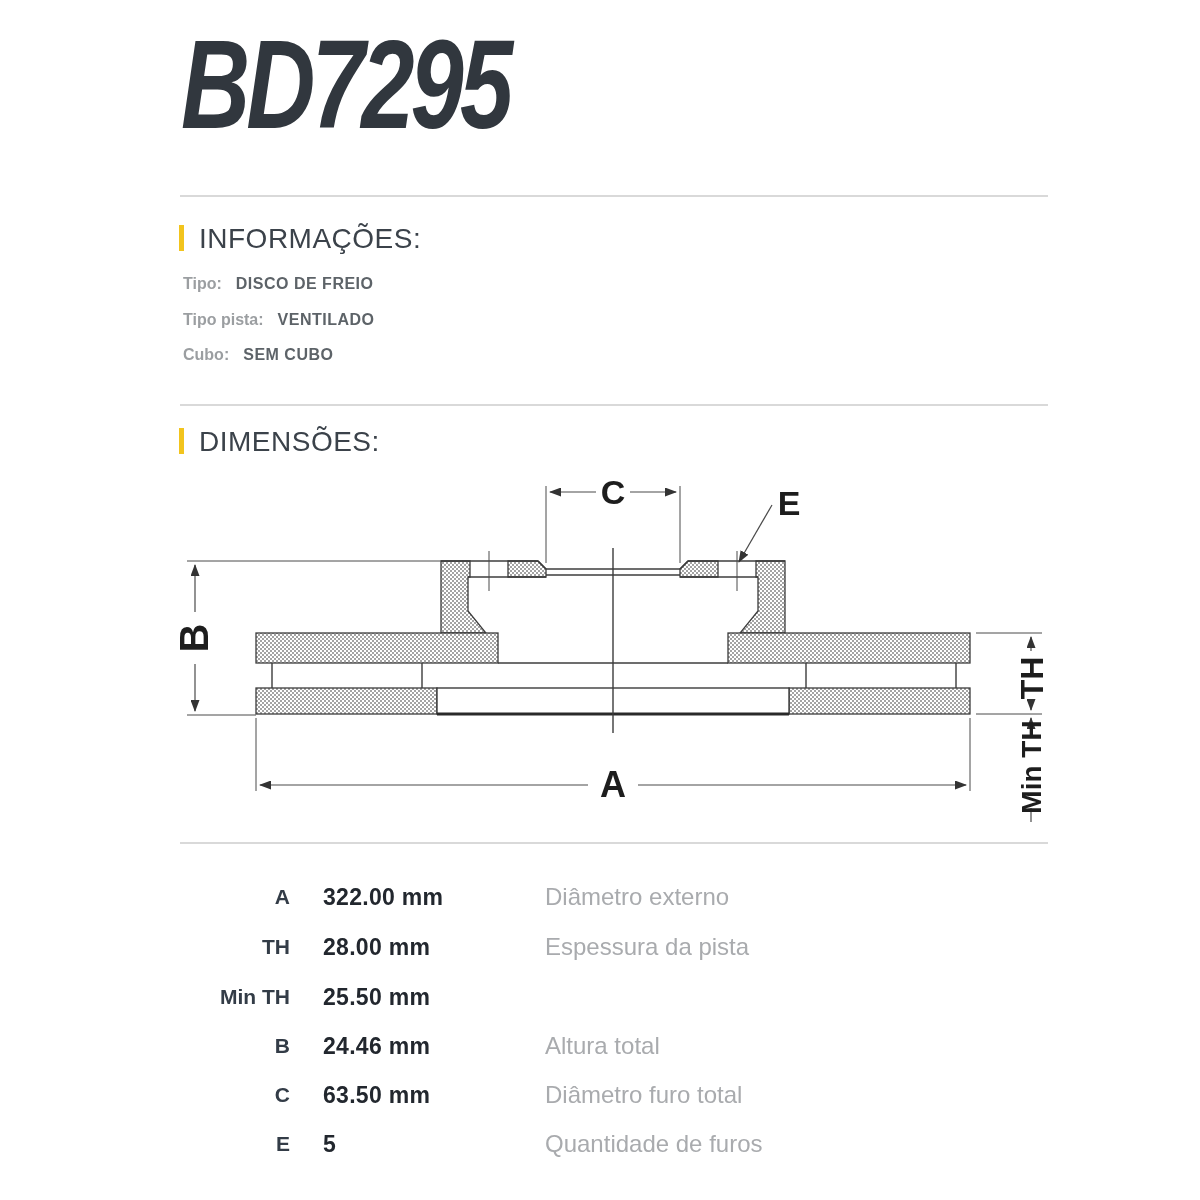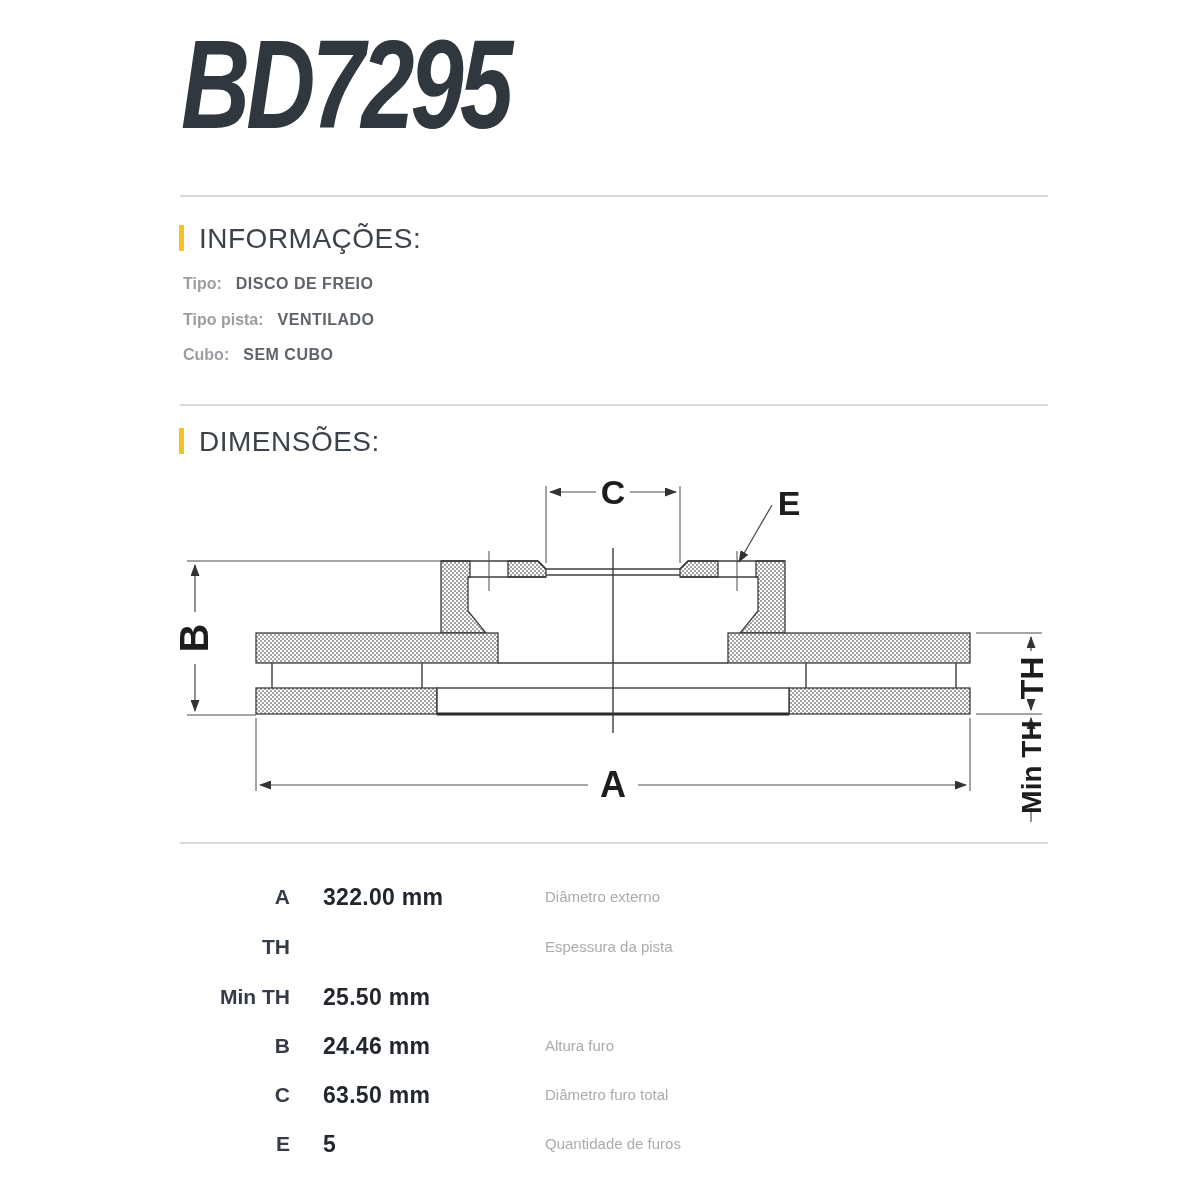--- a/index.html
+++ b/index.html
@@ -32,21 +32,21 @@
 
   
   .trow{left:180px;width:700px;height:30px;line-height:30px;white-space:nowrap;}
   .trow0{top:882px;} .trow1{top:932px;} .trow2{top:982px;}
   .trow3{top:1031px;} .trow4{top:1080px;} .trow5{top:1129px;}
   .dim-col{position:absolute;left:0px;width:110px;text-align:right;
            font-size:21px;font-weight:bold;color:#333c47;}
   .val-col{position:absolute;left:143px;width:210px;text-align:left;
            font-size:23px;font-weight:bold;color:#22272e;letter-spacing:0.3px;}
   .desc-col{position:absolute;left:365px;width:340px;text-align:left;
-            font-size:15px;color:#a9abae;}
+            font-size:24px;color:#a9abae;}
 
   svg text{font-family:"Liberation Sans",sans-serif;font-weight:bold;fill:#1d1d1d;}
   .geo{stroke:#3c3c3c;stroke-width:1.4;fill:none;}
   .geo-thick{stroke:#2a2a2a;stroke-width:3;fill:none;}
   .thin{stroke:#4a4a4a;stroke-width:1;fill:none;}
   .dim{stroke:#4a4a4a;stroke-width:1.2;fill:none;}
   .part{fill:url(#hatch);stroke:#3c3c3c;stroke-width:1.3;}
   .void{fill:#ffffff;stroke:#3c3c3c;stroke-width:1.4;}
 </style>
 </head>
@@ -167,30 +167,31 @@
 
 <div class="abs divider div3"></div>
 
 <div class="abs trow trow0">
   <span class="dim-col">A</span>
   <span class="val-col">322.00 mm</span>
   <span class="desc-col">Diâmetro externo</span>
 </div>
 <div class="abs trow trow1">
   <span class="dim-col">TH</span>
+  <span class="val-col">28.00 mm</span>
   <span class="desc-col">Espessura da pista</span>
 </div>
 <div class="abs trow trow2">
   <span class="dim-col">Min TH</span>
   <span class="val-col">25.50 mm</span>
 </div>
 <div class="abs trow trow3">
   <span class="dim-col">B</span>
   <span class="val-col">24.46 mm</span>
-  <span class="desc-col">Altura furo</span>
+  <span class="desc-col">Altura total</span>
 </div>
 <div class="abs trow trow4">
   <span class="dim-col">C</span>
   <span class="val-col">63.50 mm</span>
   <span class="desc-col">Diâmetro furo total</span>
 </div>
 <div class="abs trow trow5">
   <span class="dim-col">E</span>
   <span class="val-col">5</span>
   <span class="desc-col">Quantidade de furos</span>

